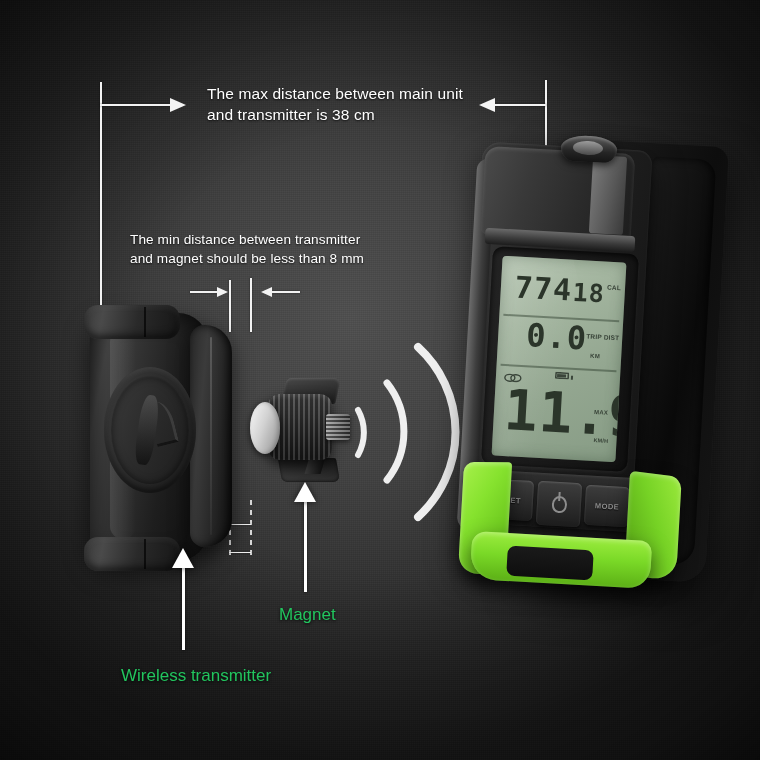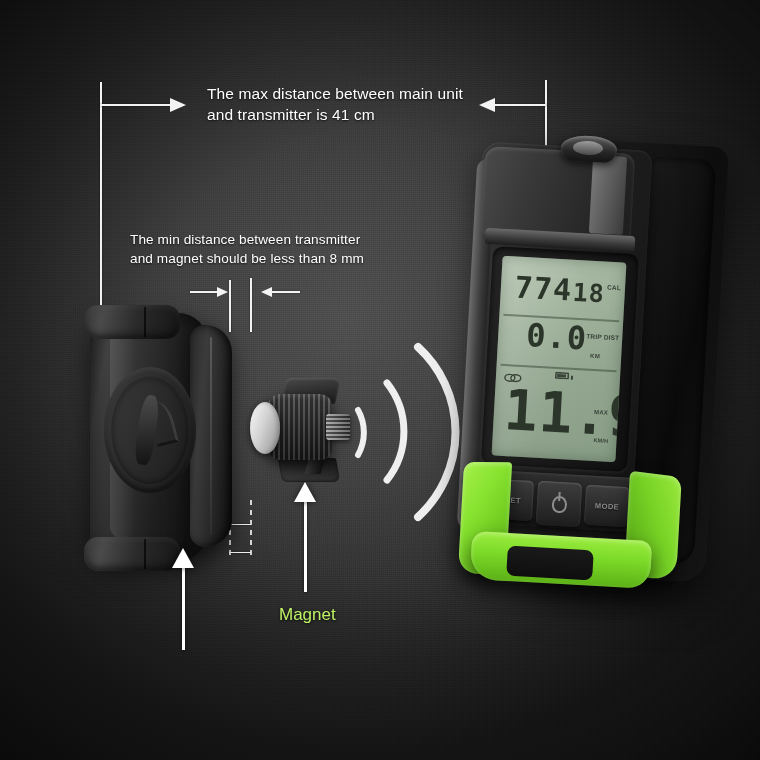--- a/index.html
+++ b/index.html
@@ -33,21 +33,21 @@
   .anno {
     position:absolute; color:#fff; font-weight:400;
     letter-spacing:.1px; line-height:1.38;
     text-shadow:0 1px 2px rgba(0,0,0,.75);
     white-space:pre-line;
   }
   #anno-max { left:207px; top:83px; font-size:15.5px; }
   #anno-min { left:130px; top:231px; font-size:13.6px; }
 
   .label {
-    position:absolute; color:#bef264; text-shadow:0 1px 3px rgba(0,0,0,.8);
+    position:absolute; color:#22c55e; text-shadow:0 1px 3px rgba(0,0,0,.8);
     font-size:17px; white-space:nowrap;
   }
   #label-magnet { left:279px; top:605px; }
   #label-trans { left:121px; top:666px; }
 
   
   .vline { position:absolute; background:#f2f2f2; width:2px; box-shadow:0 0 2px rgba(0,0,0,.55); }
   .hline { position:absolute; background:#f2f2f2; height:2px; box-shadow:0 0 2px rgba(0,0,0,.55); }
   .lead { position:absolute; background:#fff; width:2.5px; box-shadow:0 0 3px rgba(0,0,0,.6); }
 
@@ -363,21 +363,21 @@
   <div class="vline" style="left:100px; top:82px; height:238px;"></div>
   <div class="vline" style="left:545px; top:80px; height:112px;"></div>
 
   <div class="hline" style="left:100px; top:104px; width:72px;"></div>
   <div class="arrow arrow-r" style="left:170px; top:98px;"></div>
 
   <div class="hline" style="left:495px; top:104px; width:51px;"></div>
   <div class="arrow arrow-l" style="left:479px; top:98px;"></div>
 
   <div class="anno" id="anno-max">The max distance between main unit
-and transmitter is  41  cm</div>
+and transmitter is  38  cm</div>
 
   <div class="anno" id="anno-min">The min distance between transmitter
 and magnet should be less than 8 mm</div>
 
   <div class="vline" style="left:229px; top:280px; height:52px;"></div>
   <div class="vline" style="left:250px; top:278px; height:54px;"></div>
 
   <div class="hline" style="left:190px; top:291px; width:28px; height:1.6px;"></div>
   <div class="arrow arrow-sm-r" style="left:217px; top:287px;"></div>
 
@@ -405,20 +405,21 @@
 
     <div class="tx-logo">
       <div class="tx-logo-inner"></div>
       <div class="tx-logo-mark"></div>
       <div class="tx-logo-mark2"></div>
     </div>
   </div>
 
   <div class="lead" style="left:182px; top:568px; height:82px;"></div>
   <div class="arrow-up" style="left:172px; top:548px;"></div>
+  <div class="label" id="label-trans">Wireless transmitter</div>
 
   <div id="magnet">
     <div class="mg-clampA"></div>
     <div class="mg-clampB"></div>
     <div class="mg-stem"></div>
     <div class="mg-barrel"></div>
     <div class="mg-disc"></div>
     <div class="mg-screw"></div>
   </div>
 

